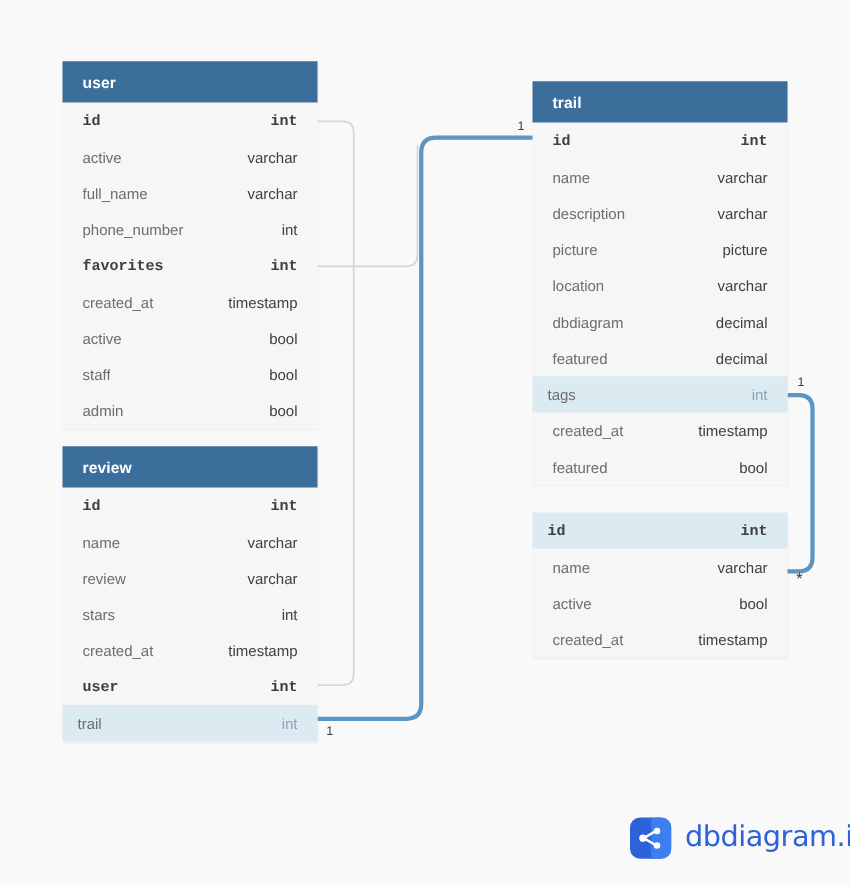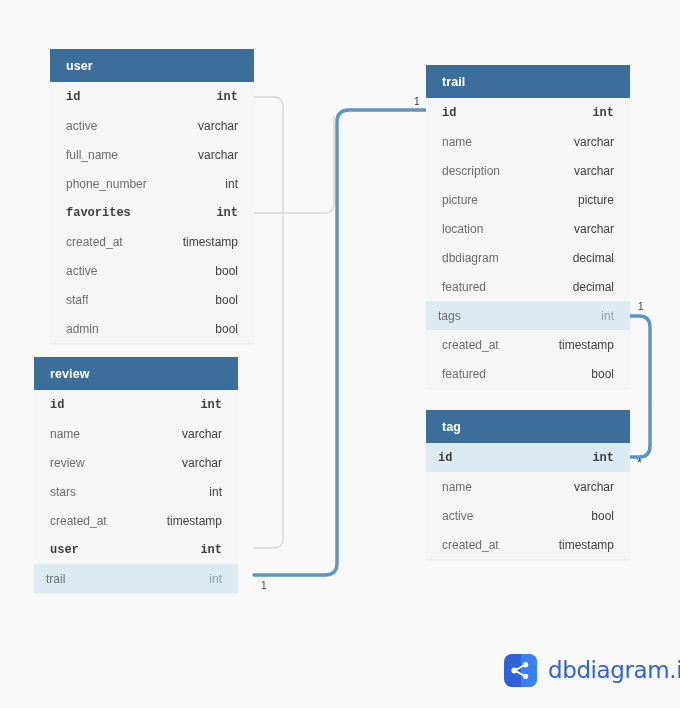--- a/index.html
+++ b/index.html
@@ -213,21 +213,21 @@
           <div class="field-row">
             <span class="field-name">staff</span>
             <span class="field-type">bool</span>
           </div>
           <div class="field-row">
             <span class="field-name">admin</span>
             <span class="field-type">bool</span>
           </div>
         </div>
       </div>
-      <div class="table-card" style="left: 34px; top: 357px; text-align: center;">
+      <div class="table-card" style="left: 50px; top: 357px; text-align: center;">
         <div class="table-header">review</div>
         <div class="table-body">
           <div class="field-row pk">
             <span class="field-name">id</span>
             <span class="field-type">int</span>
           </div>
           <div class="field-row">
             <span class="field-name">name</span>
             <span class="field-type">varchar</span>
           </div>
@@ -292,21 +292,20 @@
             <span class="field-name">created_at</span>
             <span class="field-type">timestamp</span>
           </div>
           <div class="field-row">
             <span class="field-name">featured</span>
             <span class="field-type">bool</span>
           </div>
         </div>
       </div>
       <div class="table-card" style="left: 426px; top: 410px;">
-        <div class="table-header">tag</div>
         <div class="table-body">
           <div class="field-row pk highlight">
             <span class="field-name">id</span>
             <span class="field-type">int</span>
           </div>
           <div class="field-row">
             <span class="field-name">name</span>
             <span class="field-type">varchar</span>
           </div>
           <div class="field-row">

